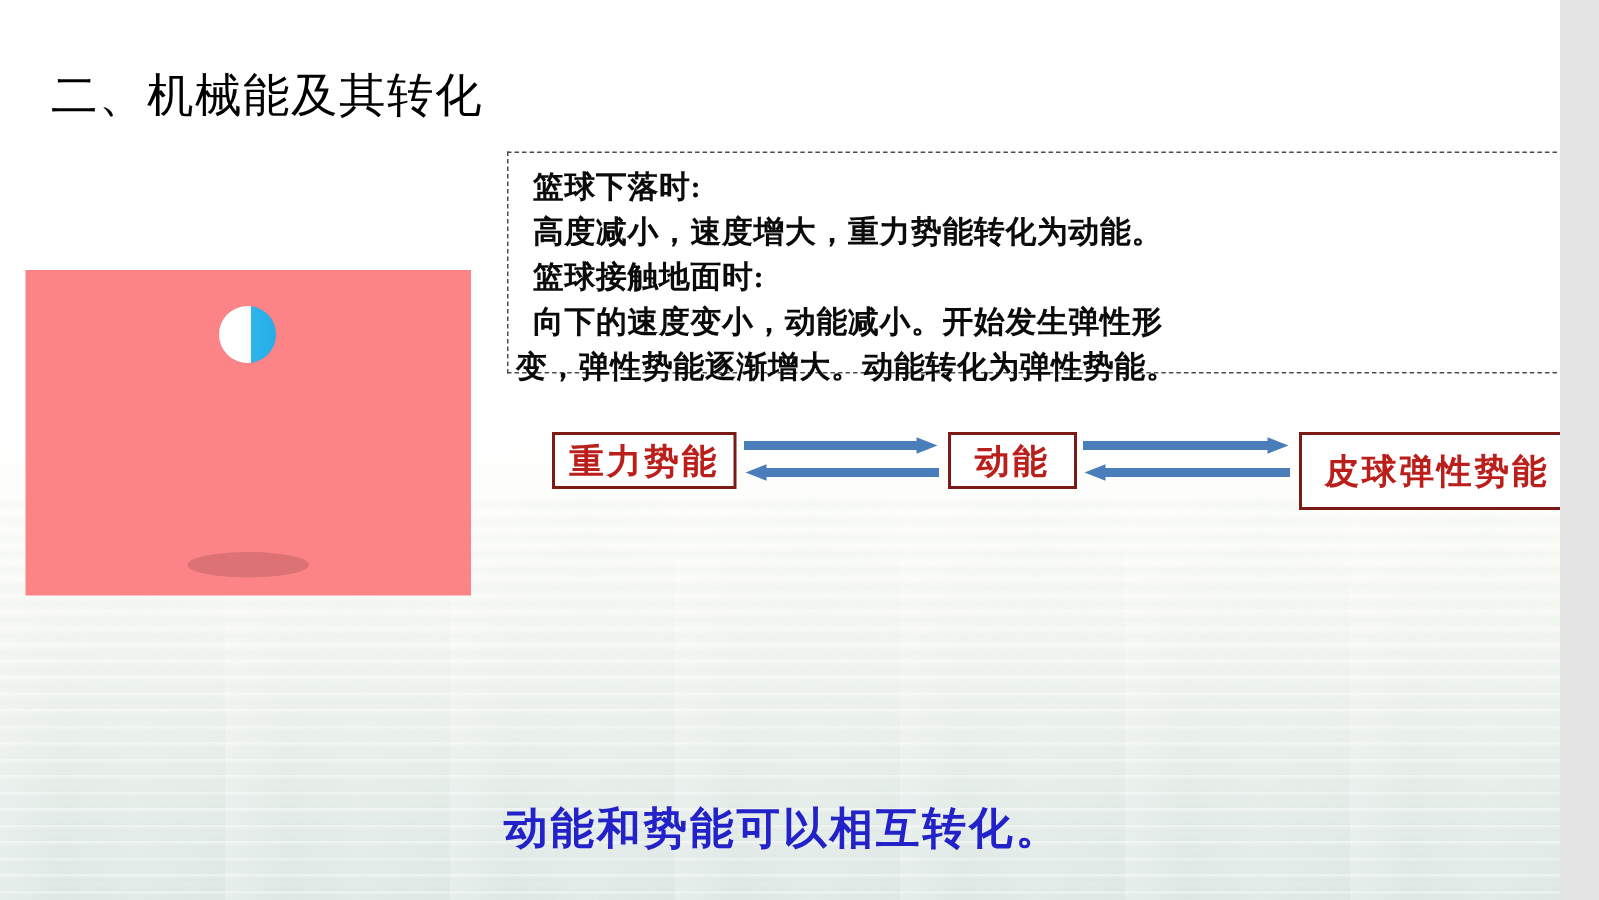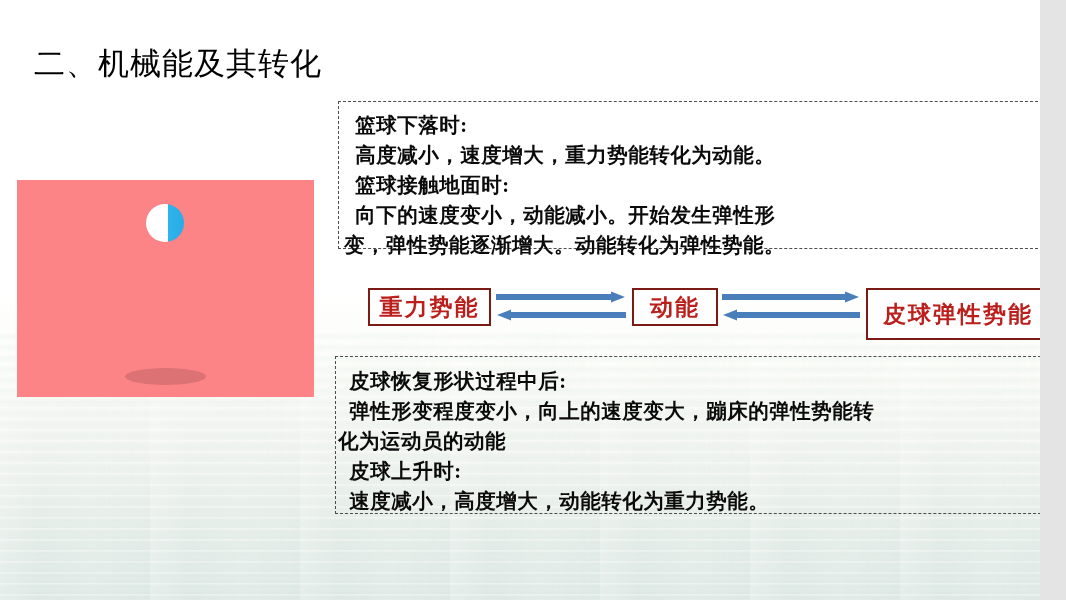--- a/index.html
+++ b/index.html
@@ -234,26 +234,20 @@
             <polygon points="123,2.5 137,8 123,13.5"></polygon>
             <rect x="11" y="23" width="127" height="6"></rect>
             <polygon points="15,20.5 1,26 15,31.5"></polygon>
           </g>
         </svg>
       </div>
 
       <div class="energy-box" id="energy-box-2">皮球弹性势能</div>
     </div>
 
-    <div class="note-box" id="note-box-bottom">
-      <div class="note-text">  皮球恢复形状过程中后:
-  弹性形变程度变小，向上的速度变大，蹦床的弹性势能转
-化为运动员的动能
-  皮球上升时:
-  速度减小，高度增大，动能转化为重力势能。</div>
-    </div>
-
+
+    <div id="conclusion">动能和势能可以相互转化。</div>
 
   </div>
 
   <div id="right-gutter"></div>
 
 </div>
 
 </body></html>

